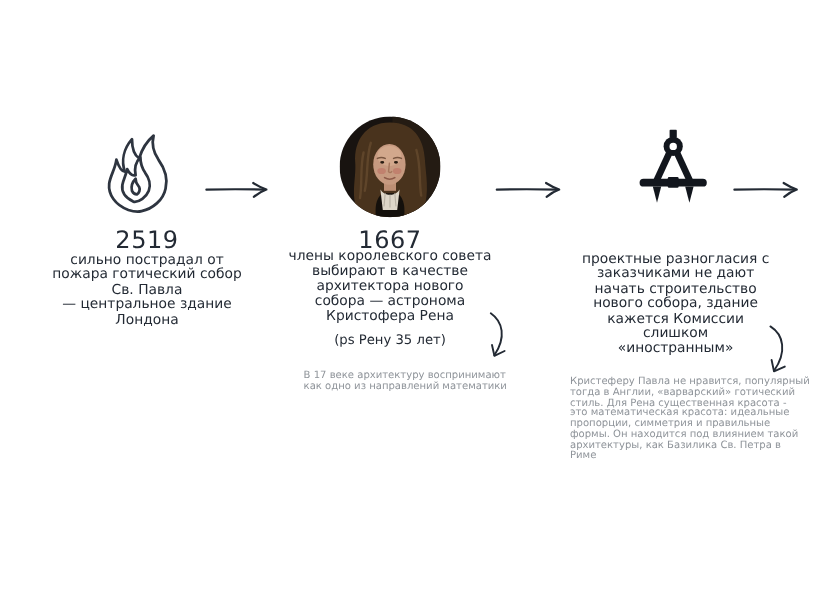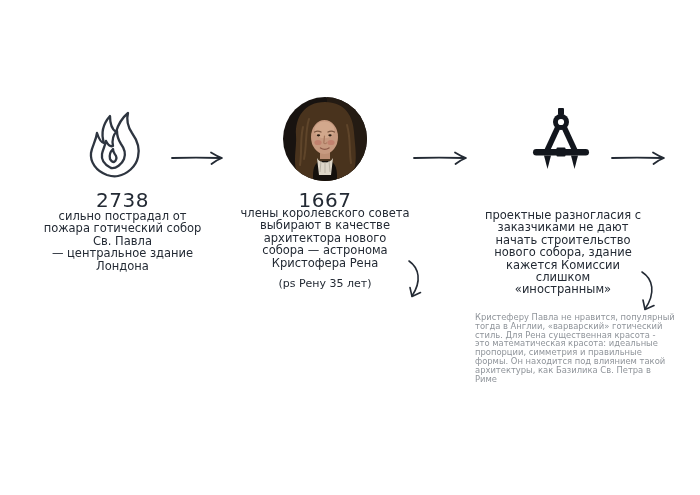--- a/index.html
+++ b/index.html
@@ -31,21 +31,21 @@
 <div class="canvas">
 
   <div class="abs" style="left:86px;top:107px;width:58px;height:74px;">
     <svg width="58" height="74" viewBox="0 0 58 74" fill="none" stroke="#2e3540" stroke-width="2.3" stroke-linecap="round" stroke-linejoin="round">
       <path d="M21 68 C10 64 4 55 5 46 C6 39 10 34 11 26 C13 32 15 36 18 36 C15 27 17 17 24 9 C24 18 27 23 30 25 C32 18 36 11 42 6 C40 14 42 20 46 26 C51 33 54 42 52 50 C50 60 41 67 32 69 C28 70 24 69 21 68 Z"></path>
       <path d="M25 61 C19 58 15 53 16 47 C17 42 19 39 20 34 C22 38 24 40 27 39 C26 34 27 28 31 24 C31 30 33 34 35 37 C38 41 40 47 38 52 C36 57 30 62 25 61 Z"></path>
       <path d="M24 52 C23 48 24 45 27 42 C27 46 29 47 30 49 C31 51 30 54 28 55 C26 55 25 54 24 52 Z"></path>
     </svg>
   </div>
 
-  <div class="year" style="left:20px;top:190px;width:205px;">2738</div>
+  <div class="year" style="left:20px;top:190px;width:205px;">2519</div>
 
   <div class="desc" style="left:15px;top:210px;width:215px;">сильно пострадал от
 пожара готический собор
 Св. Павла
 — центральное здание
 Лондона</div>
 
   <div class="abs" style="left:170px;top:150px;width:56px;height:16px;">
     <svg width="56" height="16" viewBox="0 0 56 16" fill="none" stroke="#232a34" stroke-width="1.8" stroke-linecap="round" stroke-linejoin="round">
       <path d="M2 8 C18 7.6 34 7.6 50 8"></path>
@@ -85,20 +85,22 @@
   <div class="year" style="left:232px;top:190px;width:186px;">1667</div>
 
   <div class="desc" style="left:230px;top:207px;width:190px;">члены королевского совета
 выбирают в качестве
 архитектора нового
 собора — астронома
 Кристофера Рена</div>
 
   <div class="ps" style="left:230px;top:278px;width:190px;">(ps Рену 35 лет)</div>
 
+  <div class="note" style="left:253px;top:308px;">В 17 веке архитектуру воспринимают
+как одно из направлений математики</div>
 
   <div class="abs" style="left:397px;top:259px;width:28px;height:42px;">
     <svg width="28" height="42" viewBox="0 0 28 42" fill="none" stroke="#232a34" stroke-width="1.6" stroke-linecap="round" stroke-linejoin="round">
       <path d="M12 2 C22 9 25 22 15 37"></path>
       <path d="M13 28.5 L15 37.5 L23.5 33.5"></path>
     </svg>
   </div>
 
   <div class="abs" style="left:412px;top:150px;width:58px;height:16px;">
     <svg width="58" height="16" viewBox="0 0 58 16" fill="none" stroke="#232a34" stroke-width="1.8" stroke-linecap="round" stroke-linejoin="round">

